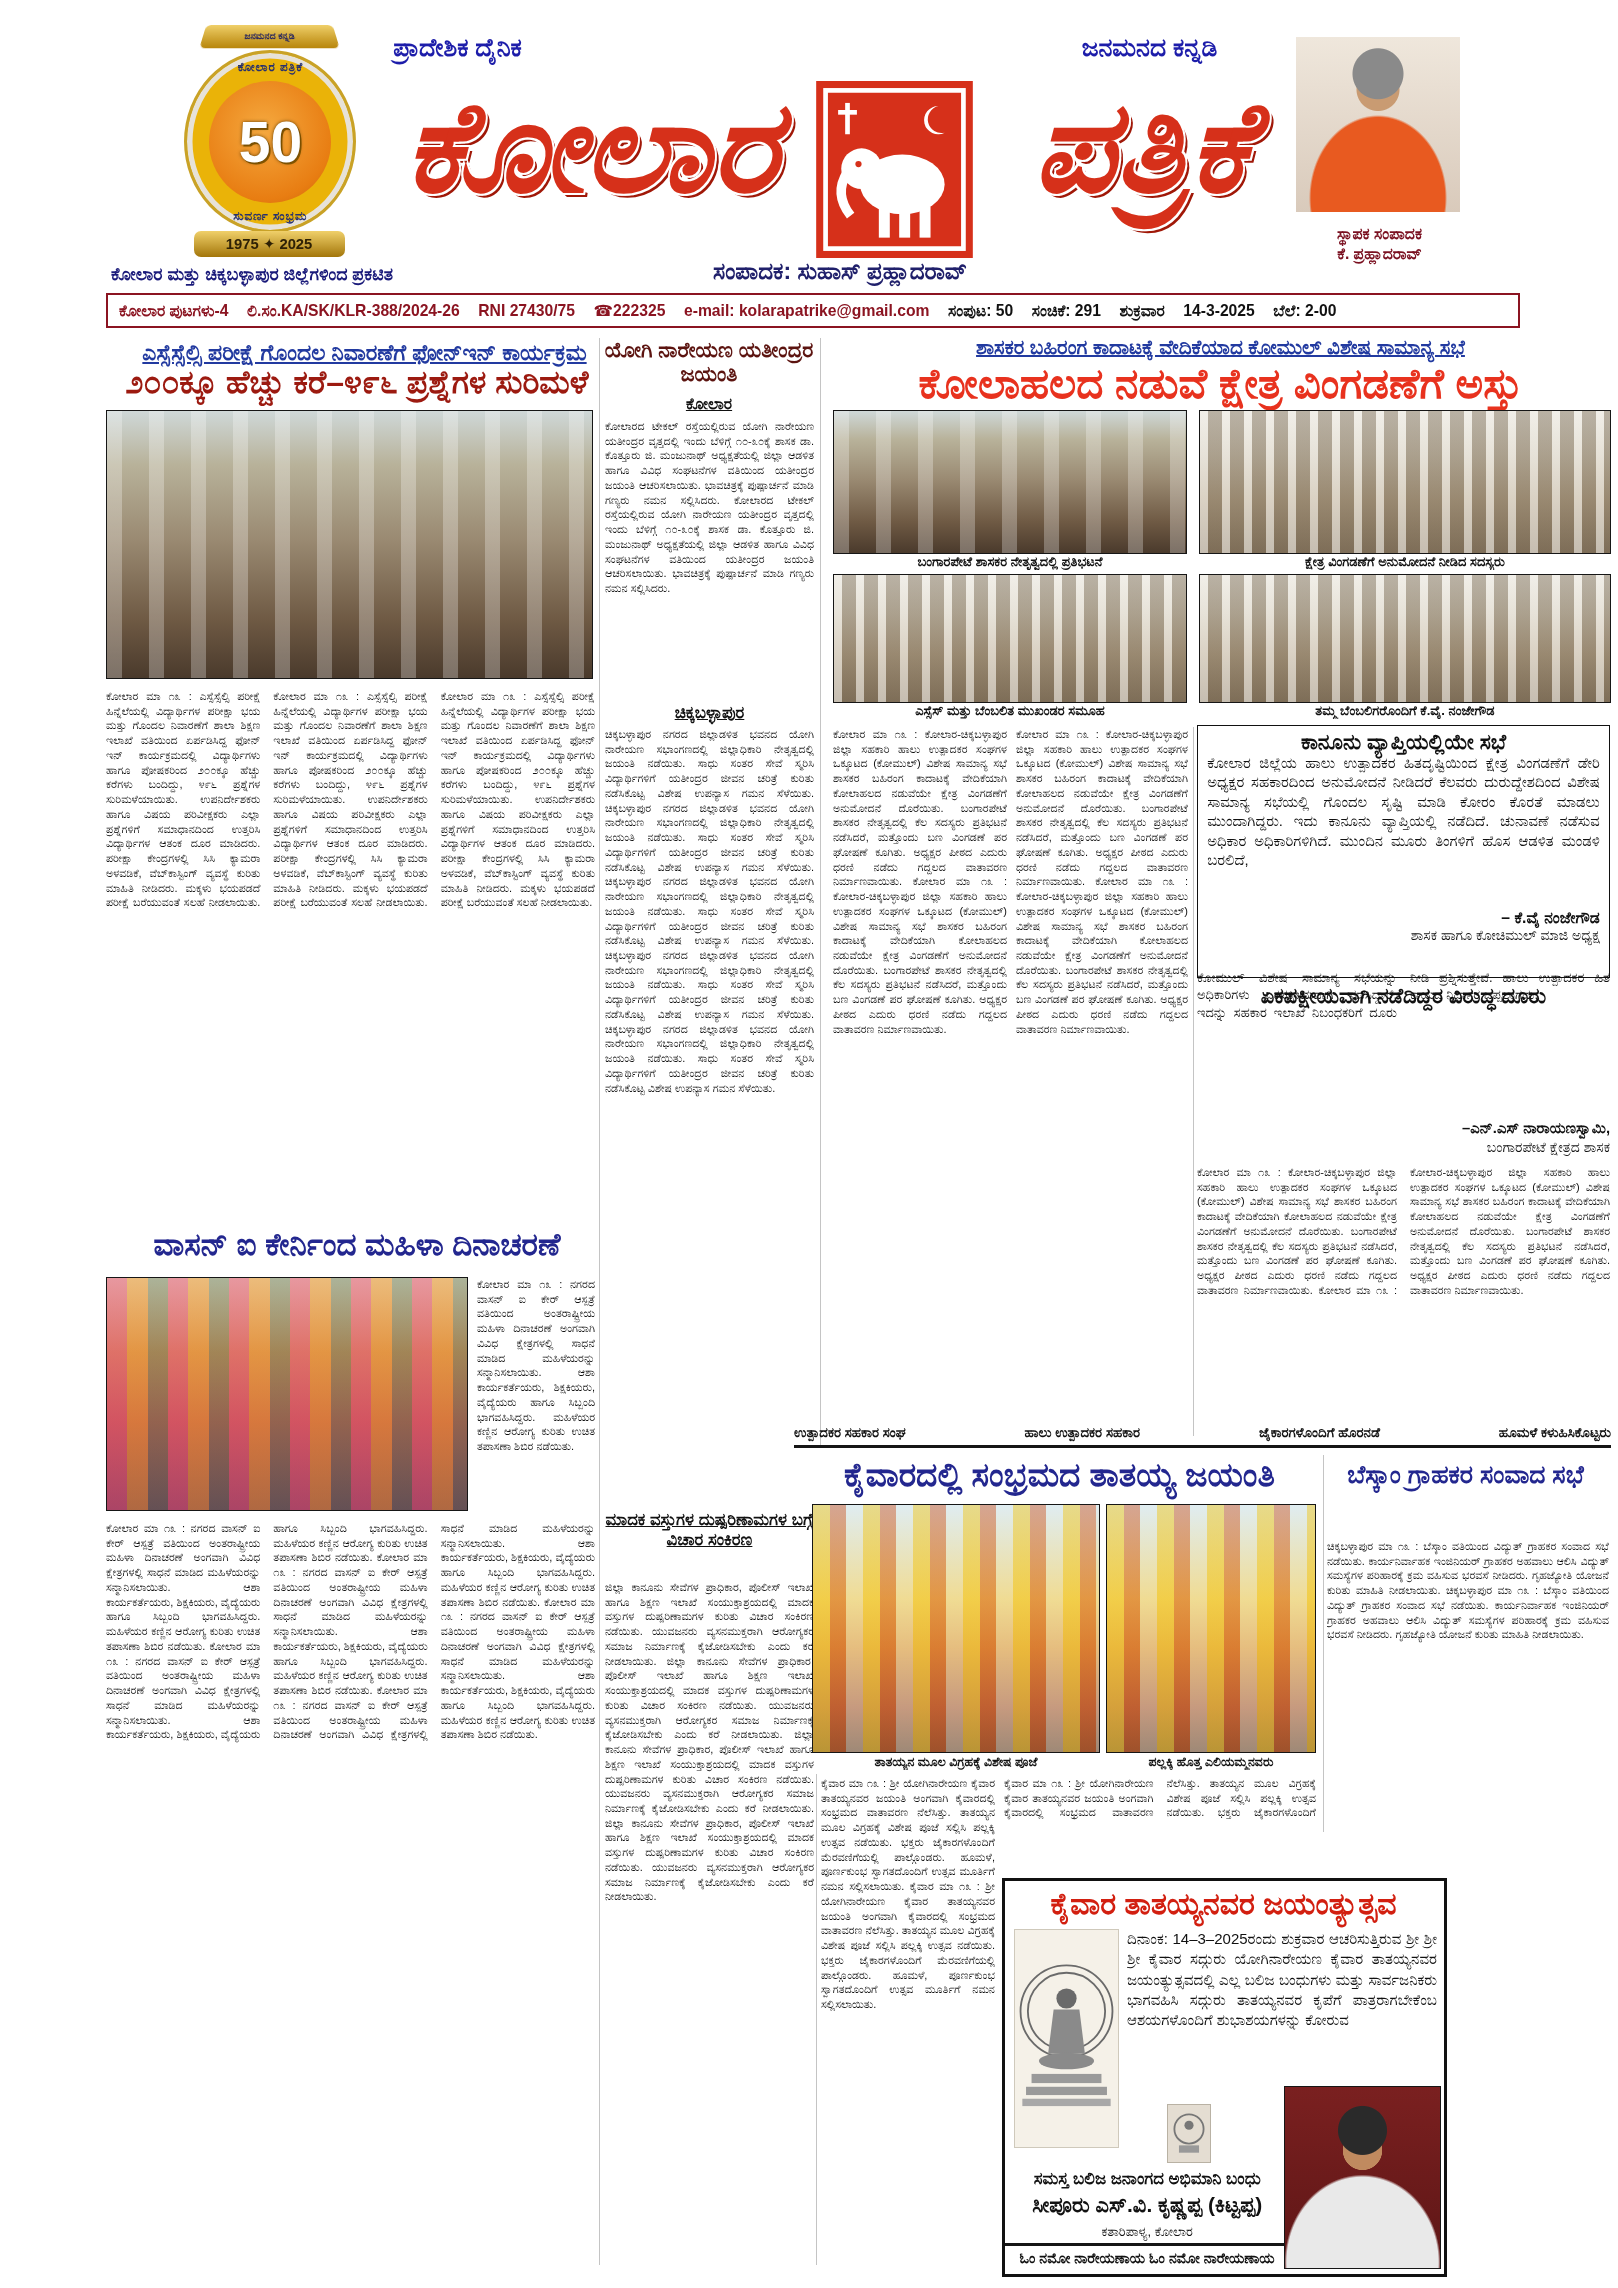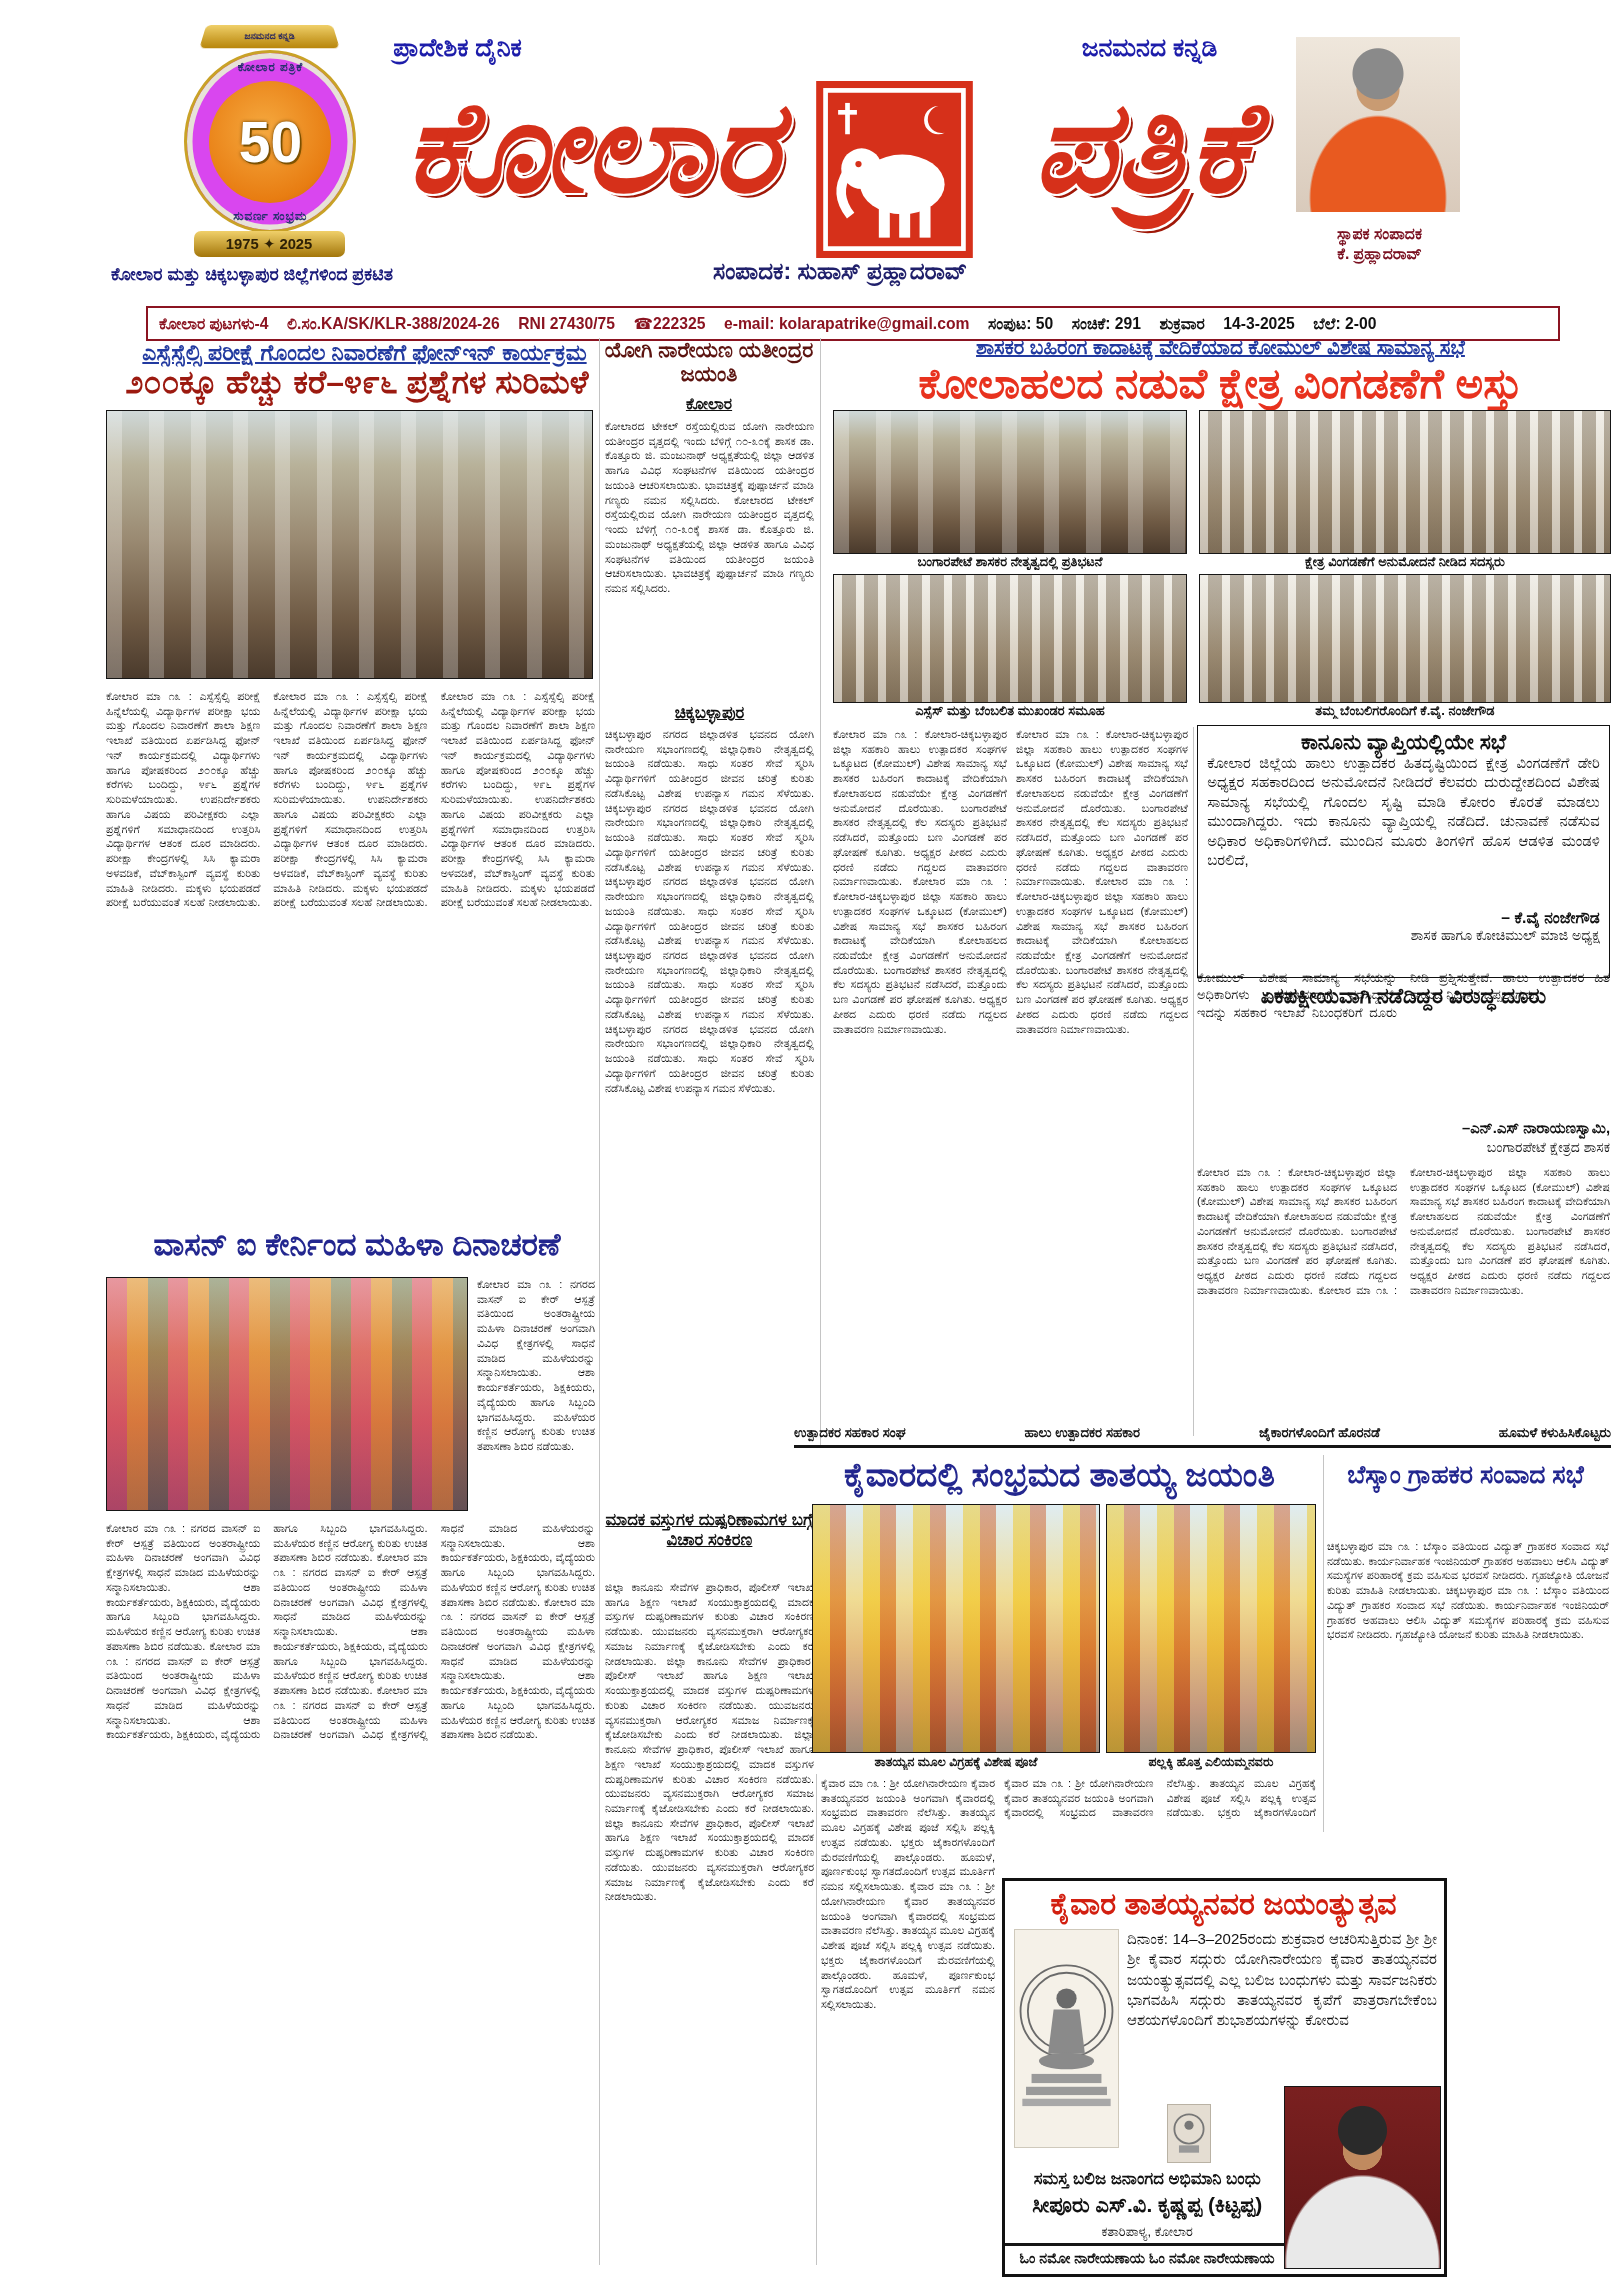--- a/index.html
+++ b/index.html
@@ -10,21 +10,21 @@
   .tagline{font-weight:bold;color:#1d1daa;font-size:25px;text-align:center;}
   .mast-title{font-weight:800;font-style:italic;color:#d6301a;line-height:1.05;text-align:center;
     text-shadow:1.8px 1.8px 0 #fff,-1.8px -1.8px 0 #fff,1.8px -1.8px 0 #fff,-1.8px 1.8px 0 #fff,3.7px 3.7px 0 #a01808;}
   .founder{color:#7a1020;font-weight:bold;font-size:15.7px;text-align:center;line-height:1.25;margin-top:8px;}
   .publine{color:#1a1a7a;font-weight:bold;font-size:17.5px;}
   .edline{color:#20206b;font-weight:bold;font-size:23px;text-align:center;}
   
   .logo-ribbon{background:linear-gradient(180deg,#f0d06a,#b8860b);border-radius:5.5px;
     color:#202060;font-size:9.2px;font-weight:bold;text-align:center;line-height:24px;
     transform:perspective(55px) rotateX(14deg);}
-  .logo-circle{border-radius:50%;background:#d946ef;border:3.7px solid #c9a227;
+  .logo-circle{border-radius:50%;background:#eab308;border:3.7px solid #c9a227;
     box-shadow:inset 0 0 0 5.5px #e7e2d8;}
   .logo-inner{border-radius:50%;background:radial-gradient(circle at 45% 40%,#f5a93f,#e87d12 70%,#c76208);}
   .logo-50{font-size:57px;font-weight:800;color:#fff;text-shadow:0 0 3.7px #5a3a00,1.8px 1.8px 0 #8a5a00;
     text-align:center;line-height:138px;}
   .ring-text{color:#27306e;font-weight:bold;font-size:12px;text-align:center;letter-spacing:0.9px;}
   .logo-banner{background:linear-gradient(180deg,#f0d06a,#a3760a);border-radius:7px;
     color:#2e2105;font-size:14.8px;font-weight:bold;text-align:center;line-height:26px;}
   
   .infobar{border:2.8px solid #8b1421;display:flex;align-items:center;gap:18.5px;
     padding:0 11px;font-size:15.7px;font-weight:bold;white-space:nowrap;}
@@ -122,21 +122,21 @@
 
   <div class="abs mast-portrait" style="left:1296px;top:37px;width:164px;height:175px;"></div>
   <div class="abs founder" style="left:1285px;top:216px;width:189px;">
     <div>ಸ್ಥಾಪಕ ಸಂಪಾದಕ</div>
     <div>ಕೆ. ಪ್ರಹ್ಲಾದರಾವ್</div>
   </div>
 
   <div class="abs publine" style="left:111px;top:264px;width:434px;">ಕೋಲಾರ ಮತ್ತು ಚಿಕ್ಕಬಳ್ಳಾಪುರ ಜಿಲ್ಲೆಗಳಿಂದ ಪ್ರಕಟಿತ</div>
   <div class="abs edline" style="left:637px;top:258px;width:406px;">ಸಂಪಾದಕ: ಸುಹಾಸ್ ಪ್ರಹ್ಲಾದರಾವ್</div>
 
-  <div class="abs infobar" style="left:106px;top:306px;width:1388px;height:31px;margin-left:40px;">
+  <div class="abs infobar" style="left:106px;top:293px;width:1388px;height:31px;">
     <span class="maroon">ಕೋಲಾರ ಪುಟಗಳು-4</span>
     <span class="maroon">ಲಿ.ಸಂ.KA/SK/KLR-388/2024-26</span>
     <span class="maroon">RNI 27430/75</span>
     <span class="maroon">☎222325</span>
     <span class="maroon">e-mail: kolarapatrike@gmail.com</span>
     <span>ಸಂಪುಟ: 50</span>
     <span>ಸಂಚಿಕೆ: 291</span>
     <span>ಶುಕ್ರವಾರ</span>
     <span>14-3-2025</span>
     <span>ಬೆಲೆ: 2-00</span>

